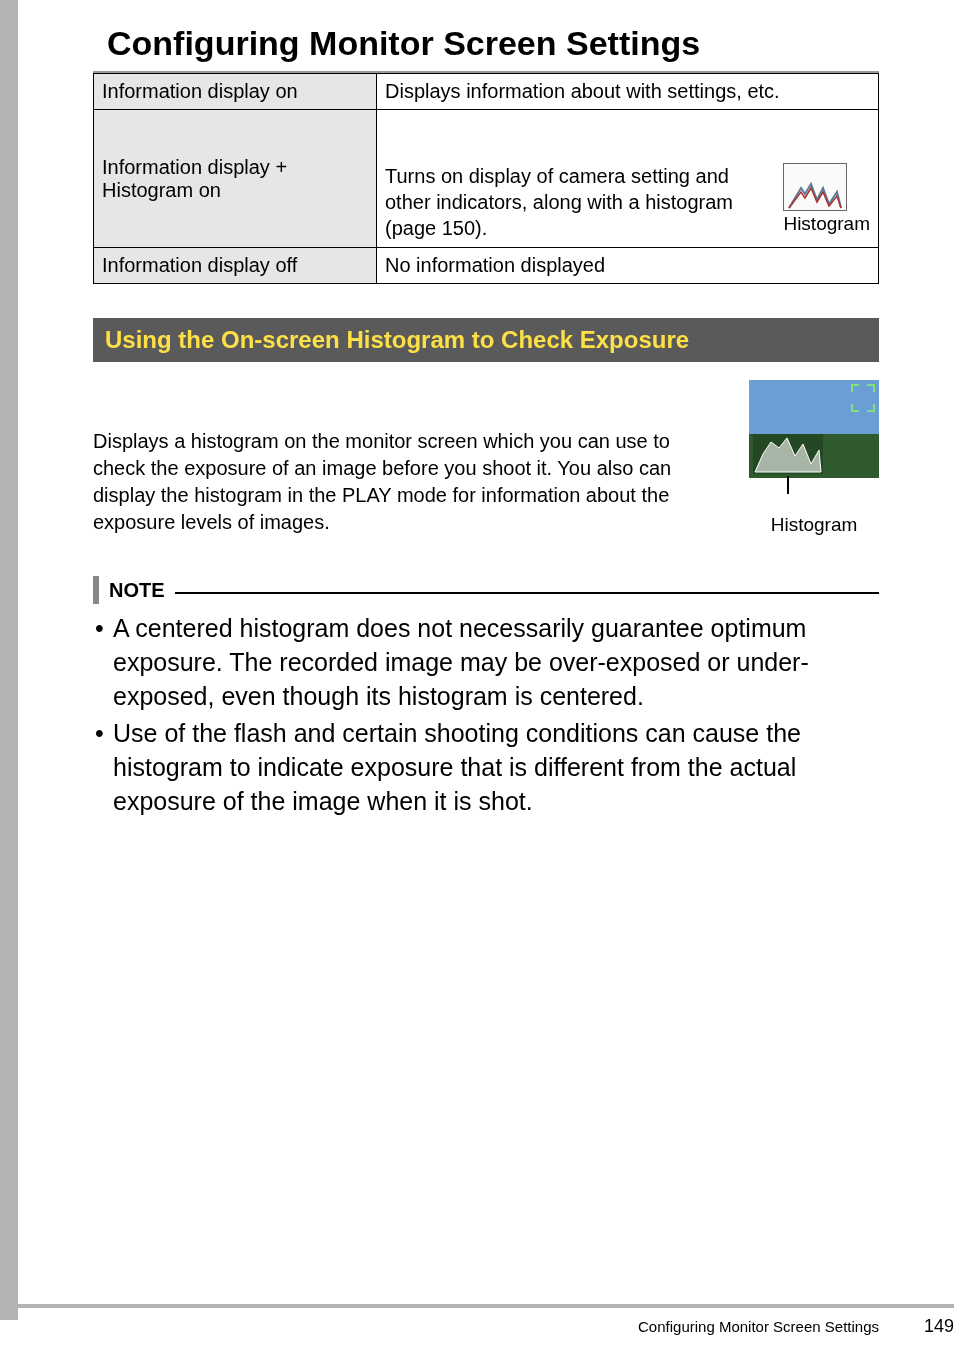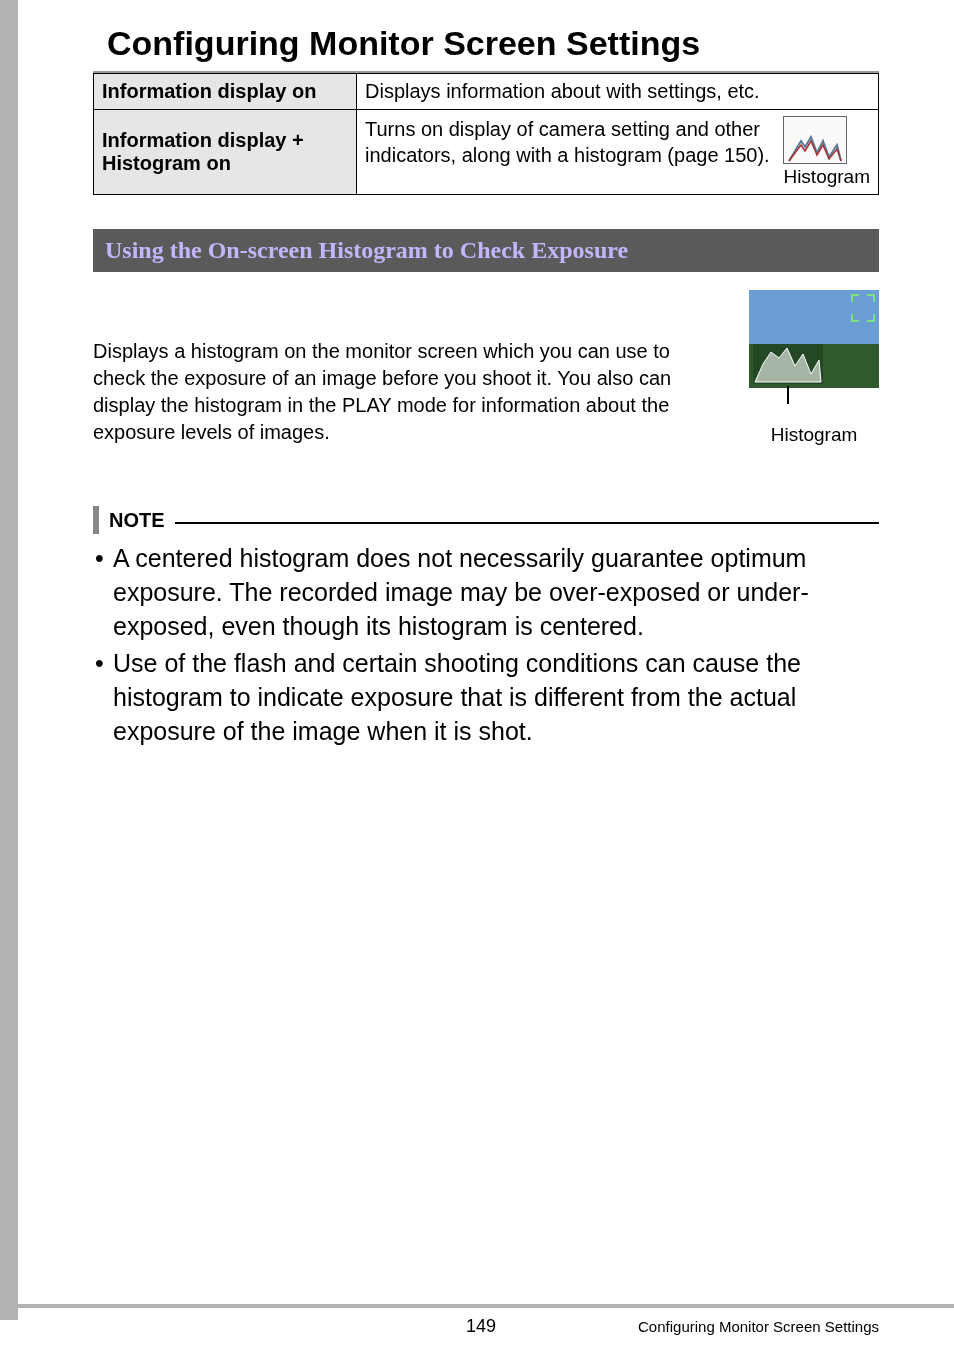--- a/index.html
+++ b/index.html
@@ -36,47 +36,47 @@
       width: 100%;
       border-collapse: collapse;
       font-size: 20px;
     }
     table.settings td {
       border: 1px solid #000;
       padding: 6px 8px;
       vertical-align: middle;
     }
     table.settings td.label {
-      width: 263px;
+      width: 283px;
       background: #e6e6e6;
-      font-weight: bold;
+      font-weight: normal;
     }
     .row2-desc {
       display: flex;
       justify-content: space-between;
       align-items: flex-start;
       gap: 10px;
+      margin-top: 47px;
     }
     .row2-text { flex: 1; line-height: 1.3; }
     .hist-thumb-cell { text-align: center; font-size: 19px; }
     .hist-thumb {
       width: 64px; height: 48px;
       border: 1px solid #666;
       background: #fafafa;
       display: flex; align-items: flex-end; justify-content: center;
       margin-bottom: 2px;
     }
     .subhead {
       background: #5a5a5a;
-      color: #c4b5fd;
+      color: #fde047;
       font-size: 24px;
       font-weight: bold;
       padding: 8px 12px;
       margin: 34px 0 18px 0;
-      font-family: Liberation Serif, serif;
     }
     .sub-body {
       display: flex;
       gap: 30px;
       align-items: flex-end;
     }
     .sub-text {
       font-size: 20px;
       line-height: 1.35;
       flex: 1;
@@ -105,21 +105,21 @@
       top: -2px;
     }
     .pointer-line-offset { margin-left: 38px; }
     .hist-svg-mini { width: 56px; height: 32px; }
     .hist-svg-embed {
       position: absolute;
       bottom: 4px; left: 4px;
       width: 70px; height: 40px;
       background: rgba(0,0,0,0.2);
     }
-    .note-block { margin-top: 60px; }
+    .note-block { margin-top: 40px; }
     .note-head {
       display: flex;
       align-items: center;
       gap: 10px;
     }
     .note-bar {
       width: 6px;
       height: 28px;
       background: #888;
     }
@@ -156,21 +156,21 @@
       left: 0;
       right: 0;
       border-top: 4px solid #b3b3b3;
       padding: 10px 75px 22px 75px;
       display: flex;
       align-items: center;
     }
     .footer .pg {
       position: absolute;
       left: 8px; right: 0;
-      text-align: center;
+      text-align: right;
       font-size: 18px;
     }
     .footer .ft {
       margin-left: auto;
       font-size: 15px;
     }
   </style>
 </head>
 <body>
 
@@ -195,20 +195,24 @@
               <svg class="hist-svg-mini" viewBox="0 0 56 32">
                 <polyline points="2,30 8,20 14,10 18,16 24,6 30,22 36,10 42,26 50,14 54,30" fill="none" stroke="#5a7a9a" stroke-width="2"></polyline>
                 <polyline points="2,30 8,22 14,14 18,20 24,10 30,24 36,14 42,28 50,18 54,30" fill="none" stroke="#a33" stroke-width="1.5"></polyline>
               </svg>
             </div>
             <div>Histogram</div>
           </div>
         </div>
       </td>
     </tr>
+    <tr>
+      <td class="label">Information display off</td>
+      <td>No information displayed</td>
+    </tr>
   </tbody>
     </table>
 
   <div class="subhead">Using the On-screen Histogram to Check Exposure</div>
 
   <div class="sub-body">
     <div class="sub-text">Displays a histogram on the monitor screen which you can use to check the exposure of an image before you shoot it. You also can display the histogram in the PLAY mode for information about the exposure levels of images.</div>
     <div class="hist-preview">
       <div class="hist-preview-img">
         <div class="corner tl"></div>

